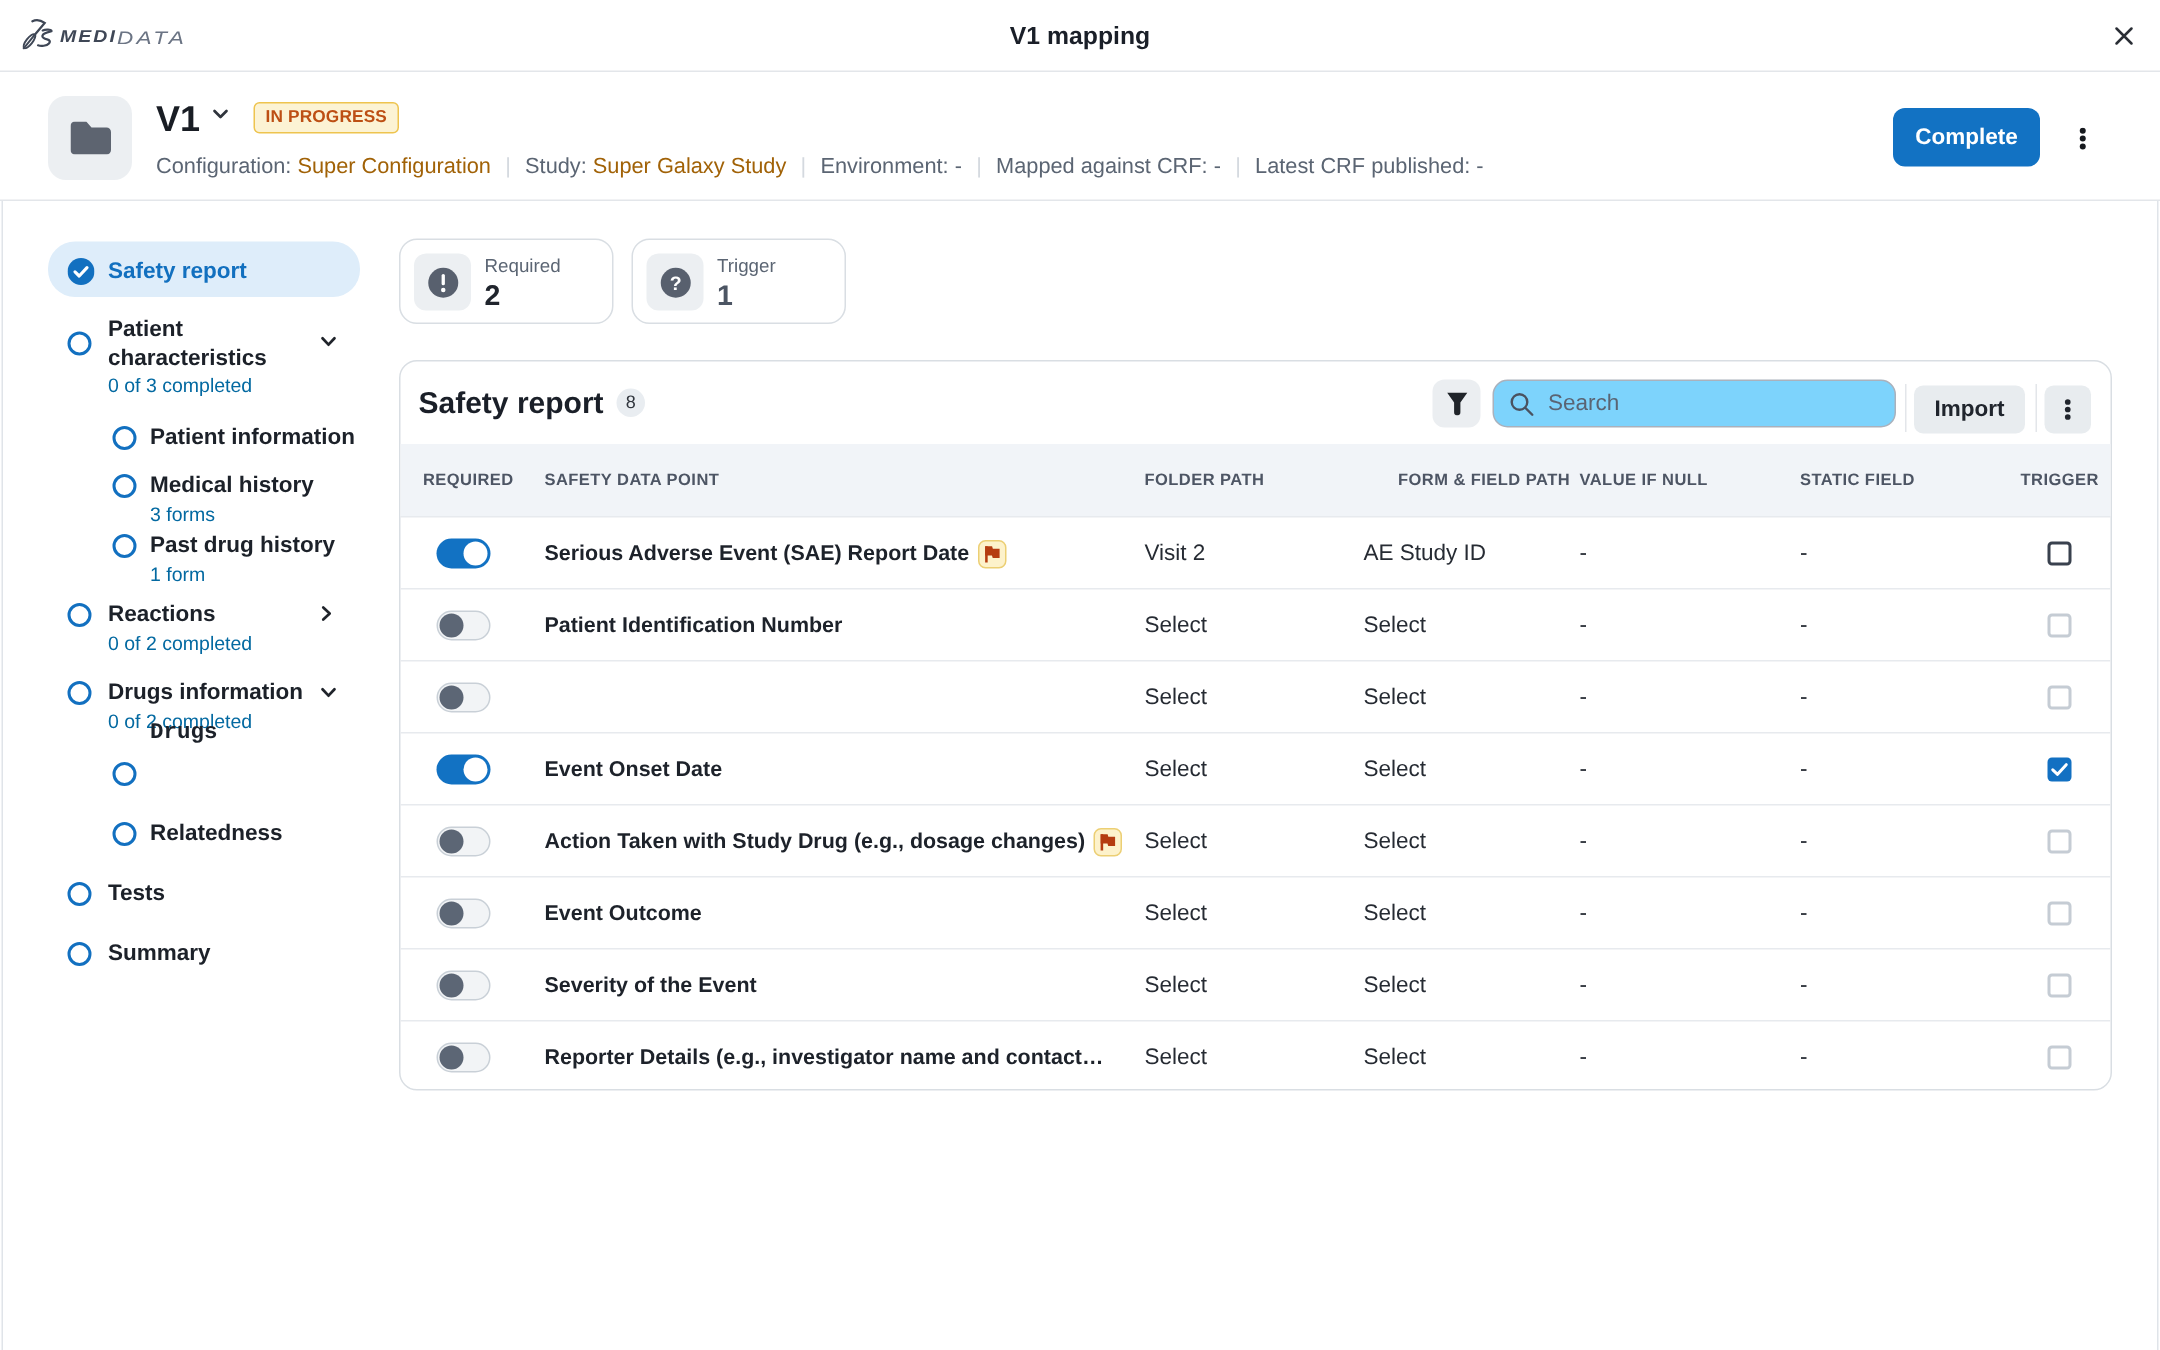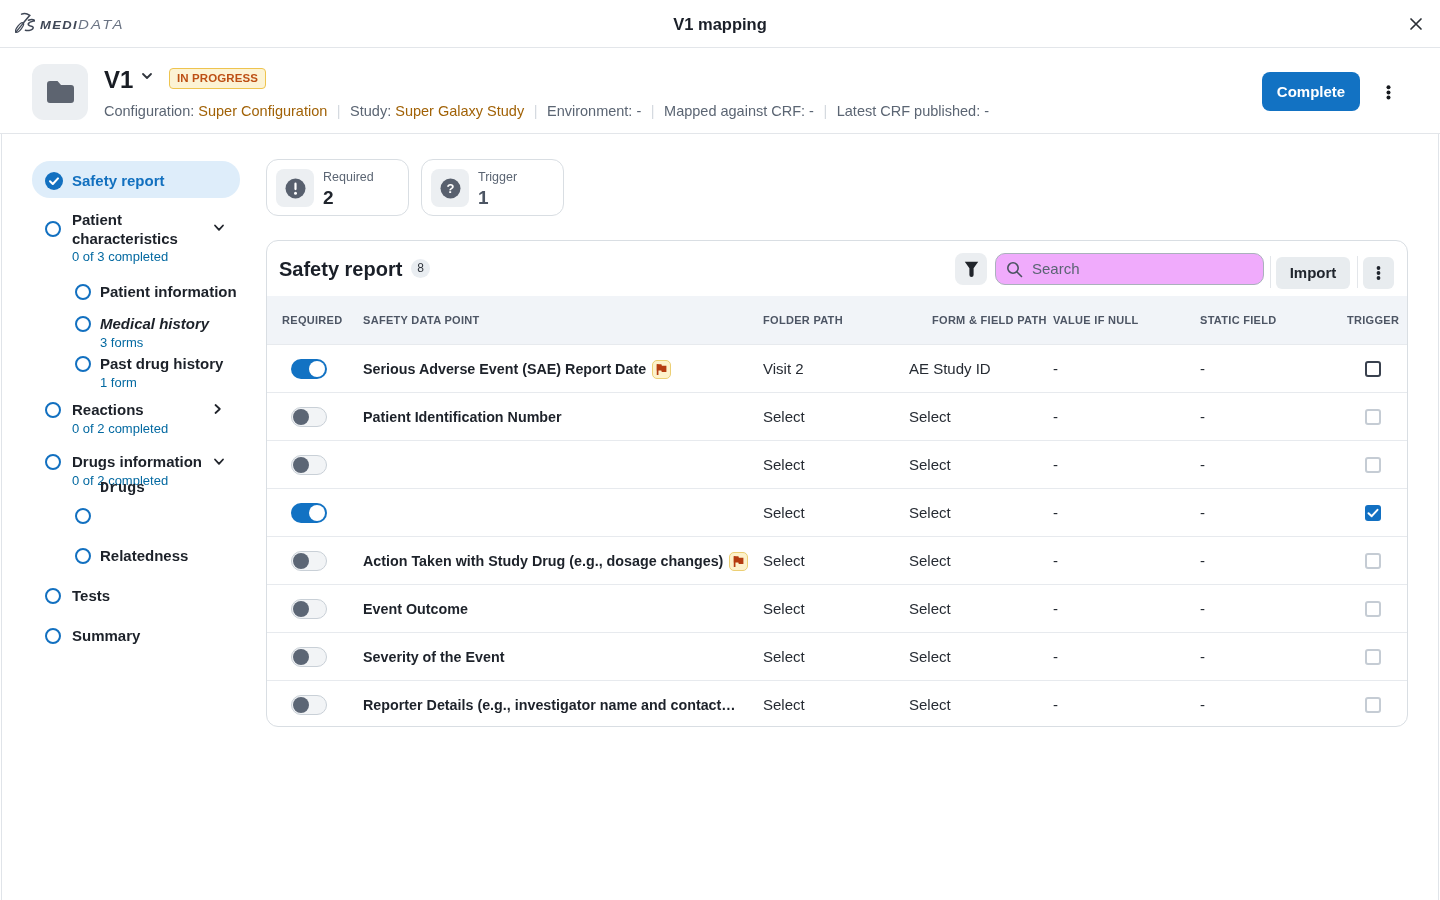--- a/index.html
+++ b/index.html
@@ -38,21 +38,21 @@
 .statcard { position:absolute; top:159px; height:57px; background:#fff; border:1px solid #d9dee3; border-radius:12px; }
 .stattile { position:absolute; left:9px; top:9px; width:38px; height:38px; background:#eceff2; border-radius:8px; display:flex; align-items:center; justify-content:center; }
 .statlabel { position:absolute; left:56px; top:10px; font-size:12.5px; color:#5b6573; }
 .statnum { position:absolute; left:56px; top:27px; font-size:19px; font-weight:bold; color:#20252d; }
 
 
 #card { position:absolute; left:266px; top:240px; width:1142px; height:487px; background:#fff; border:1px solid #d9dee3; border-radius:12px; }
 #cardtitle { position:absolute; left:12px; top:17px; font-size:20px; font-weight:bold; color:#1a1f28; }
 #countpill { position:absolute; left:144px; top:18px; width:19px; height:19px; background:#e9edf1; border-radius:50%; font-size:12px; color:#30353d; text-align:center; line-height:19px; }
 #filterbtn { position:absolute; left:688px; top:12px; width:32px; height:32px; background:#ebeef1; border-radius:8px; display:flex; align-items:center; justify-content:center; }
-#searchbox { position:absolute; left:728px; top:12px; width:269px; height:32px; border:1px solid #aab1bc; border-radius:10px; background:#f0abfc; }
+#searchbox { position:absolute; left:728px; top:12px; width:269px; height:32px; border:1px solid #aab1bc; border-radius:10px; background:#7dd3fc; }
 #searchbox .mag { position:absolute; left:10px; top:7px; }
 #searchbox .ph { position:absolute; left:36px; top:6px; font-size:15px; color:#5a6473; }
 .vsep { position:absolute; top:15px; width:1px; height:32px; background:#e3e6ea; }
 #importbtn { position:absolute; left:1009px; top:16px; width:74px; height:32px; background:#e8ecef; border-radius:6px; font-size:15px; font-weight:bold; color:#20252d; text-align:center; line-height:32px; }
 #tkebab { position:absolute; left:1096px; top:16px; width:31px; height:32px; background:#e8ecef; border-radius:6px; display:flex; align-items:center; justify-content:center; }
 
 #thead { position:absolute; left:0; top:55px; width:1140px; height:48px; background:#f1f4f8; font-size:11px; font-weight:bold; color:#4d5564; letter-spacing:0.3px; }
 #thead span { position:absolute; top:18px; }
 .row { position:absolute; left:0; width:1140px; height:48px; border-top:1px solid #e7eaee; font-size:15px; }
 .row .dp { position:absolute; left:96px; top:0; height:48px; display:flex; align-items:center; font-weight:bold; font-size:14.3px; color:#1d222a; }
@@ -123,21 +123,21 @@
 <div class="abs navtxt" style="left:72px; top:210px; line-height:19px;">Patient<br>characteristics</div>
 <svg class="abs" style="left:213px; top:224px;" width="12" height="8" viewBox="0 0 12 8">
     <path d="M2 1.5 L6 5.8 L10 1.5" fill="none" stroke="#20242b" stroke-width="1.8" stroke-linecap="round" stroke-linejoin="round"></path>
   </svg>
 <div class="abs navsub" style="left:72px; top:249px;">0 of 3 completed</div>
 
 <div class="circ" style="left:75px; top:284px;"></div>
 <div class="abs navtxt" style="left:100px; top:283px;">Patient information</div>
 
 <div class="circ" style="left:75px; top:316px;"></div>
-<div class="abs navtxt" style="left:100px; top:315px;font-style:italic;">Medical history</div>
+<div class="abs navtxt" style="left:100px; top:315px;">Medical history</div>
 <div class="abs navsub" style="left:100px; top:335px;">3 forms</div>
 
 <div class="circ" style="left:75px; top:356px;"></div>
 <div class="abs navtxt" style="left:100px; top:355px;">Past drug history</div>
 <div class="abs navsub" style="left:100px; top:375px;">1 form</div>
 
 <div class="circ" style="left:45px; top:402px;"></div>
 <div class="abs navtxt" style="left:72px; top:401px;">Reactions</div>
 <svg class="abs" style="left:214px; top:403px;" width="8" height="12" viewBox="0 0 8 12">
     <path d="M1.5 2 L5.8 6 L1.5 10" fill="none" stroke="#20242b" stroke-width="1.8" stroke-linecap="round" stroke-linejoin="round"></path>
@@ -247,20 +247,21 @@
   <div class="row" style="top:199px;">
     <div class="toggle off"></div>
     <div class="c3">Select</div>
     <div class="c4">Select</div>
     <div class="d1">-</div>
     <div class="d2">-</div>
     <div class="cbx light"></div>
   </div>
   <div class="row" style="top:247px;">
     <div class="toggle on"></div>
+    <div class="dp">Event Onset Date</div>
     <div class="c3">Select</div>
     <div class="c4">Select</div>
     <div class="d1">-</div>
     <div class="d2">-</div>
     <div class="cbx checked"><svg width="16" height="16" viewBox="0 0 16 16">
           <path d="M3.5 8.2 L6.7 11.2 L12.5 4.8" fill="none" stroke="#fff" stroke-width="2" stroke-linecap="round" stroke-linejoin="round"></path>
         </svg></div>
   </div>
   <div class="row" style="top:295px;">
     <div class="toggle off"></div>

